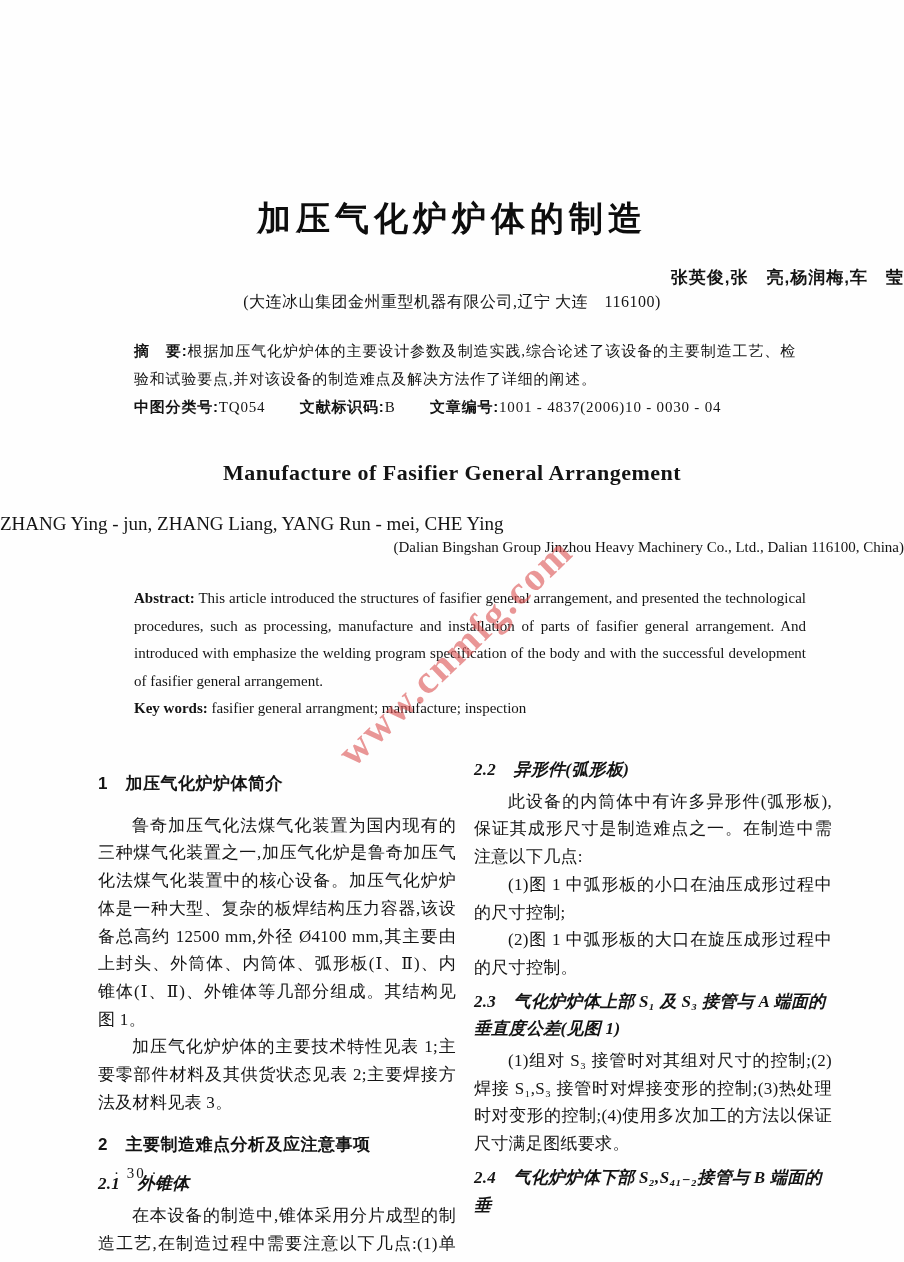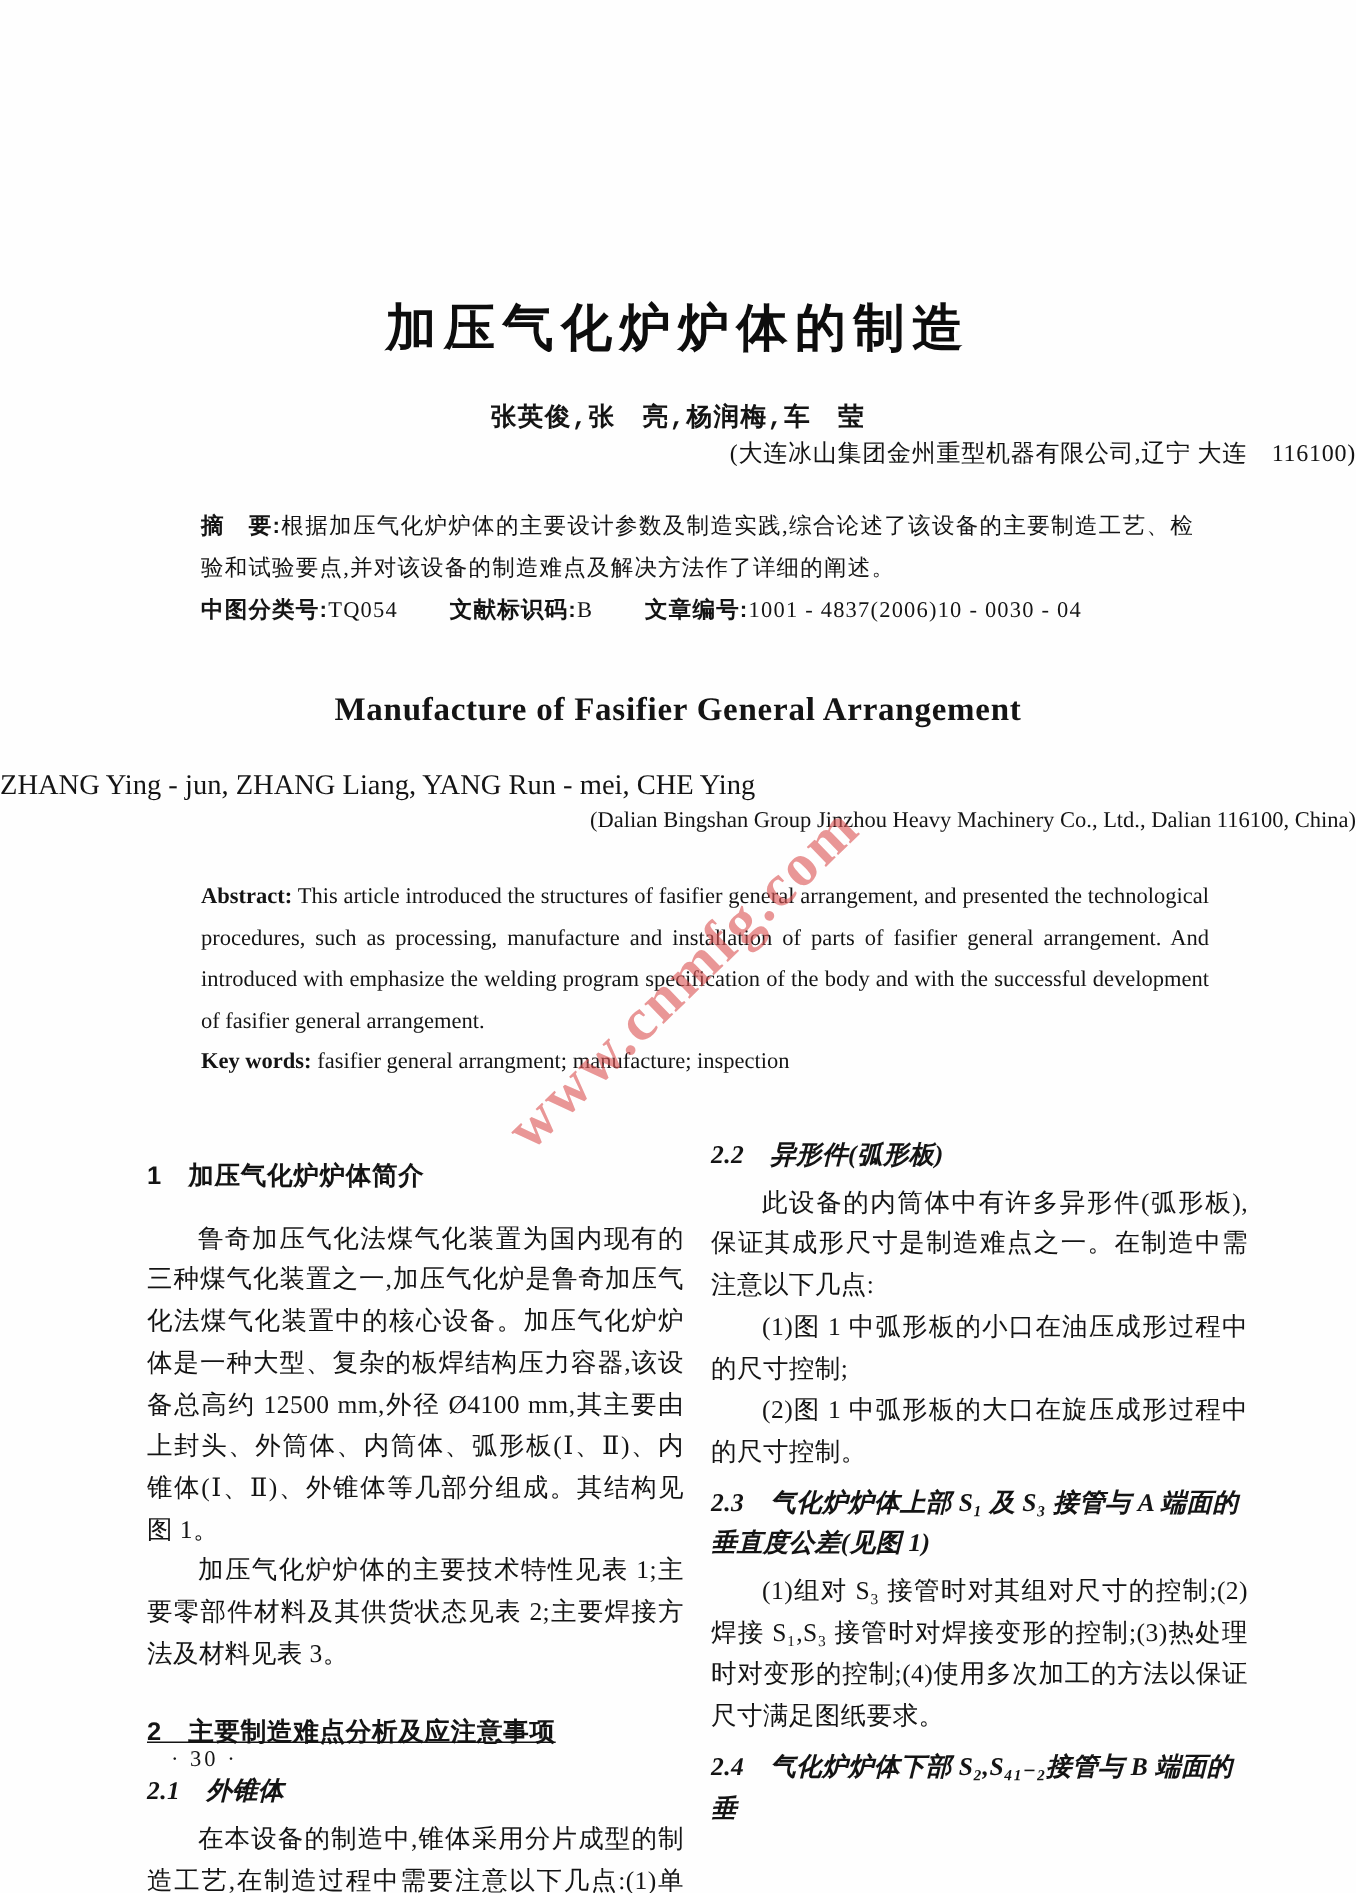--- a/index.html
+++ b/index.html
@@ -8,26 +8,26 @@
     color:#141414; font-family:"Liberation Serif","DejaVu Serif",serif;
     overflow:hidden;
   }
   
   .cn-title {
     position:absolute; top:196px; left:0; right:0; margin:0;
     text-align:center; font-size:34px; font-weight:700; letter-spacing:5px;
     color:#0d0d0d;
   }
   .cn-authors {
-    position:absolute; top:266px; left:0; right:0; text-align:center;
+    position:absolute; top:266px; left:0; right:0; text-align:right;
     font-size:17px; font-weight:700; letter-spacing:1px;
-    font-family:Liberation Mono, monospace;
+    font-family:Liberation Sans, sans-serif;
   }
   .cn-affil {
-    position:absolute; top:292px; left:0; right:0; text-align:right;
+    position:absolute; top:292px; left:0; right:0; text-align:center;
     font-size:16px; letter-spacing:0.5px;
   }
   
   .cn-meta {
     position:absolute; top:337px; left:134px; width:662px;
     font-size:15px; line-height:27.5px; letter-spacing:0.8px;
   }
   .cn-meta p { margin:0; }
   .cn-meta .just { text-align:justify; }
   .cn-meta b, .col .sec, .pair b {
@@ -57,21 +57,21 @@
   
   .columns {
     position:absolute; top:750px; left:98px; width:734px;
     display:flex; gap:18px; font-size:17px; line-height:27.7px;
   }
   .col { width:358px; }
   .col p { margin:0; text-indent:2em; text-align:justify; letter-spacing:0.3px; }
   .col p.cont { text-indent:0; }
   .col .sec { font-size:17px; margin:0; text-indent:0; text-align:left; letter-spacing:0.5px; }
   .col .sec.first { margin:20px 0 14px 0; }
-  .col .sec.later { margin:25px 0 11px 0;text-decoration:underline; }
+  .col .sec.later { margin:15px 0 11px 0; }
   .col .subsec {
     font-size:17px; font-weight:700; font-style:italic; margin:6px 0 4px 0;
     text-indent:0; text-align:left; letter-spacing:0.3px;
     font-family:"Liberation Serif","DejaVu Serif",serif;
   }
   
   .pageno { position:absolute; left:114px; top:1165px; font-size:15px; letter-spacing:2px; }
   
   .watermark {
     position:absolute; left:283px; top:628px; width:344px; text-align:center;

